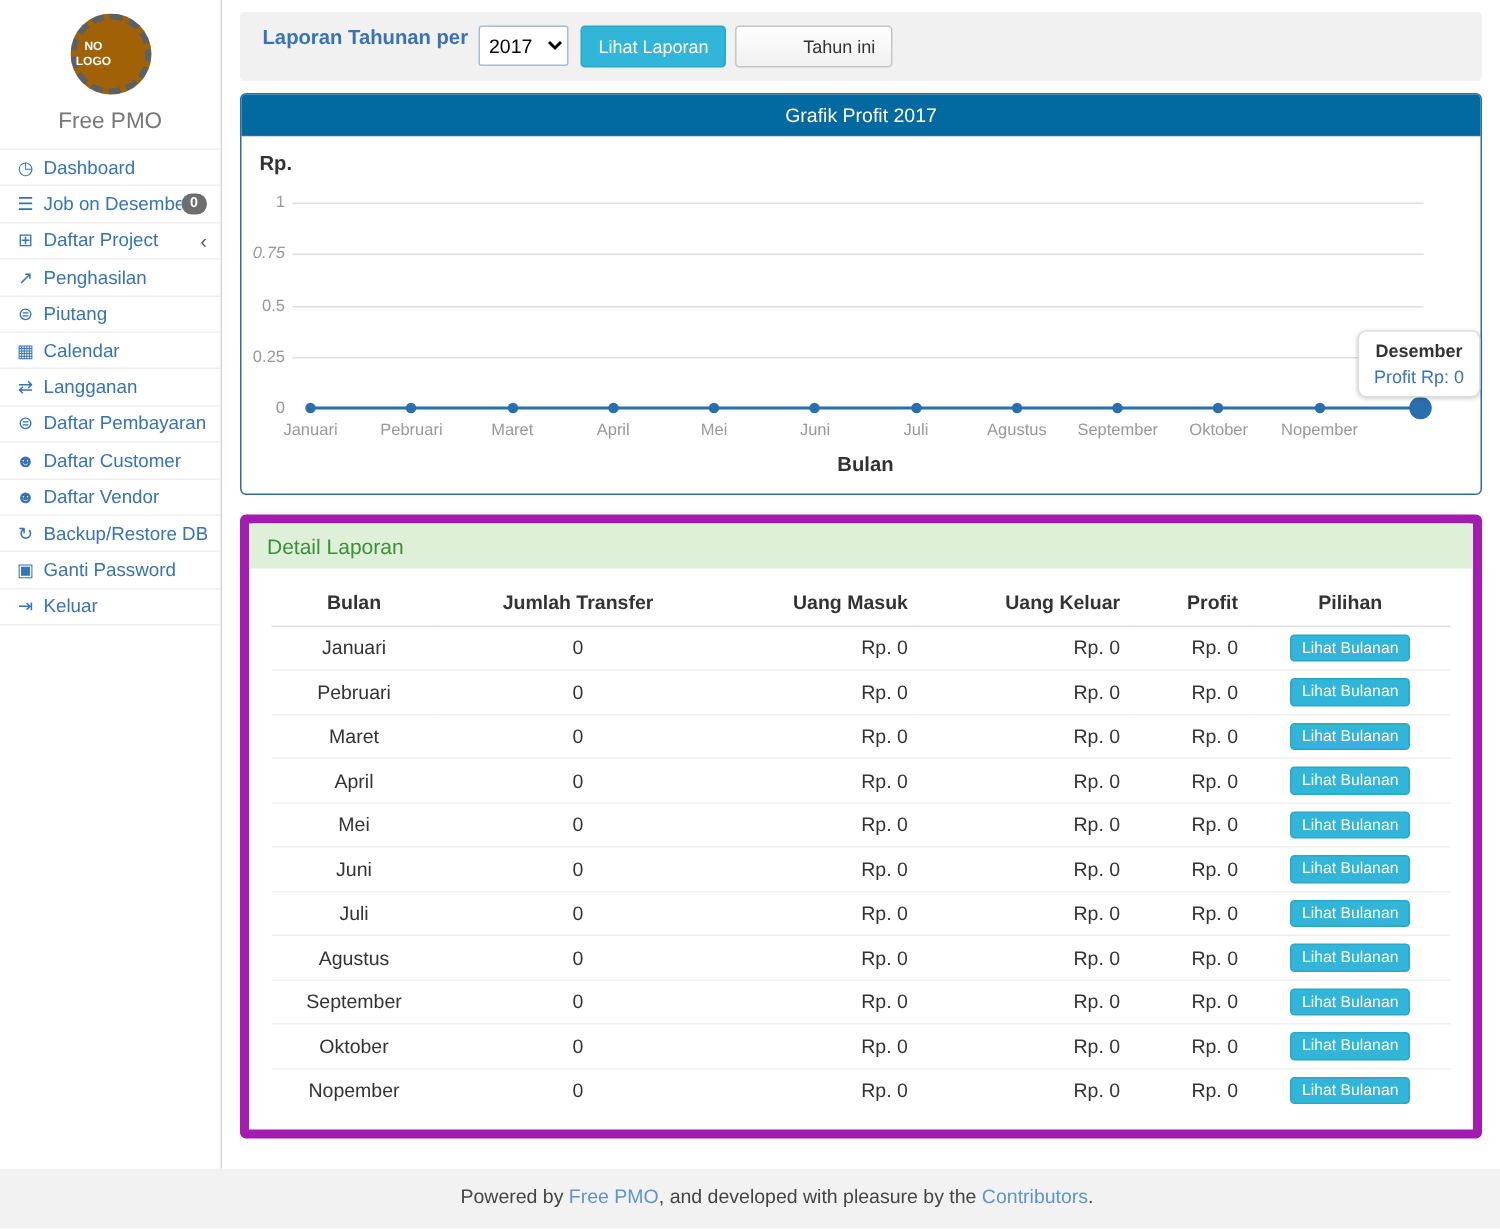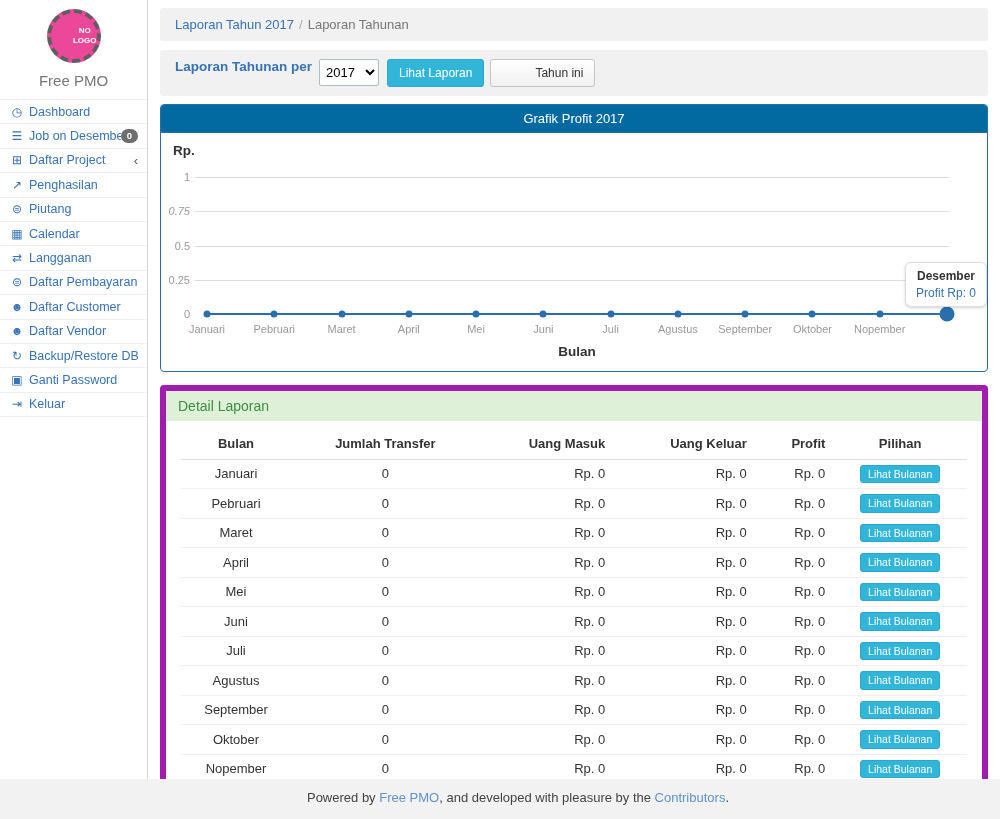--- a/index.html
+++ b/index.html
@@ -3,22 +3,22 @@
 <meta charset="utf-8">
 <style>
   * { margin:0; padding:0; box-sizing:border-box; }
   html,body { width:1000px; height:819px; overflow:hidden;
     font-family:"Liberation Sans", sans-serif; background:#fff; color:#333; }
   .page { display:flex; height:779px; }
 
   
   .sidebar { width:148px; flex-shrink:0; background:#fff; border-right:1px solid #d8d8d8; }
   .logo-area { text-align:center; padding:9px 0 10px; }
-  .logo-circle { width:54px; height:54px; border-radius:50%; background:#ec4899;
-    border:4px dashed #5f5f5f; margin:0 auto; display:flex; align-items:center; justify-content:flex-end; }
+  .logo-circle { width:54px; height:54px; border-radius:50%; background:#a16207;
+    border:4px dashed #5f5f5f; margin:0 auto; display:flex; align-items:center; justify-content:flex-start; }
   .logo-text { font-size:8px; font-weight:bold; color:#fff; line-height:1.25; text-align:center; }
   .brand { color:#777; font-size:15px; margin-top:9px; }
   .menu { border-top:1px solid #efefef; }
   .menu-item { display:flex; align-items:center; padding:5px 9px; border-bottom:1px solid #efefef;
     color:#3773b5; font-size:12.5px; cursor:pointer; height:24.4px; }
   .menu-item .icon { width:16px; margin-right:4px; font-size:12px; text-align:center; flex-shrink:0; }
   .menu-item .label { flex:1; white-space:nowrap; overflow:hidden; }
   .badge { background:#6e6e6e; color:#fff; font-size:9.5px; font-weight:bold;
     border-radius:9px; padding:2px 6px; line-height:1; }
   .chevron { color:#555; font-size:13px; line-height:1; }
@@ -144,23 +144,20 @@
         </div>
         <div class="menu-item">
           <span class="icon">⇥</span>
           <span class="label">Keluar</span>
         </div>
       </nav>
   </aside>
 
   <main class="main">
 
-    <div class="strip breadcrumb">
-      <a>Laporan Tahun 2017</a><span class="bc-sep">/</span><span class="bc-current">Laporan Tahunan</span>
-    </div>
 
     <div class="strip filter-bar">
       <span class="filter-label">Laporan Tahunan per</span>
       <select class="year">
         <option>2017</option>
       </select>
       <button class="btn btn-info">Lihat Laporan</button>
       <button class="btn btn-default">Tahun ini</button>
     </div>
 

